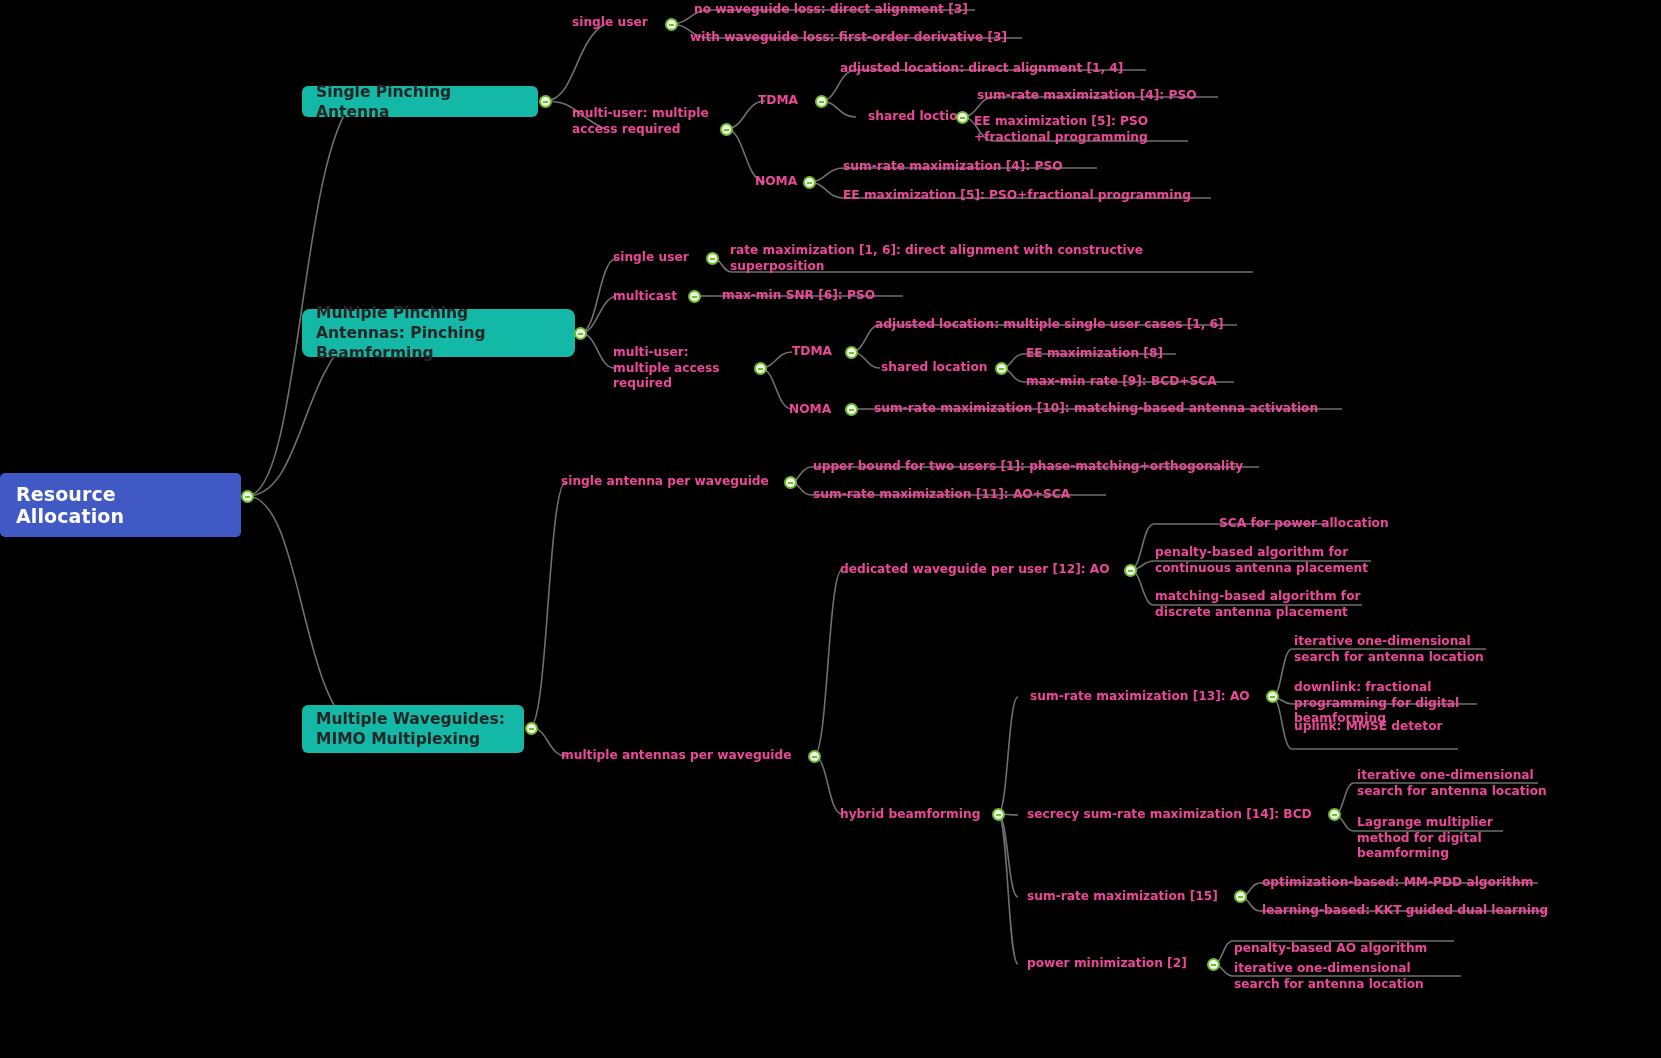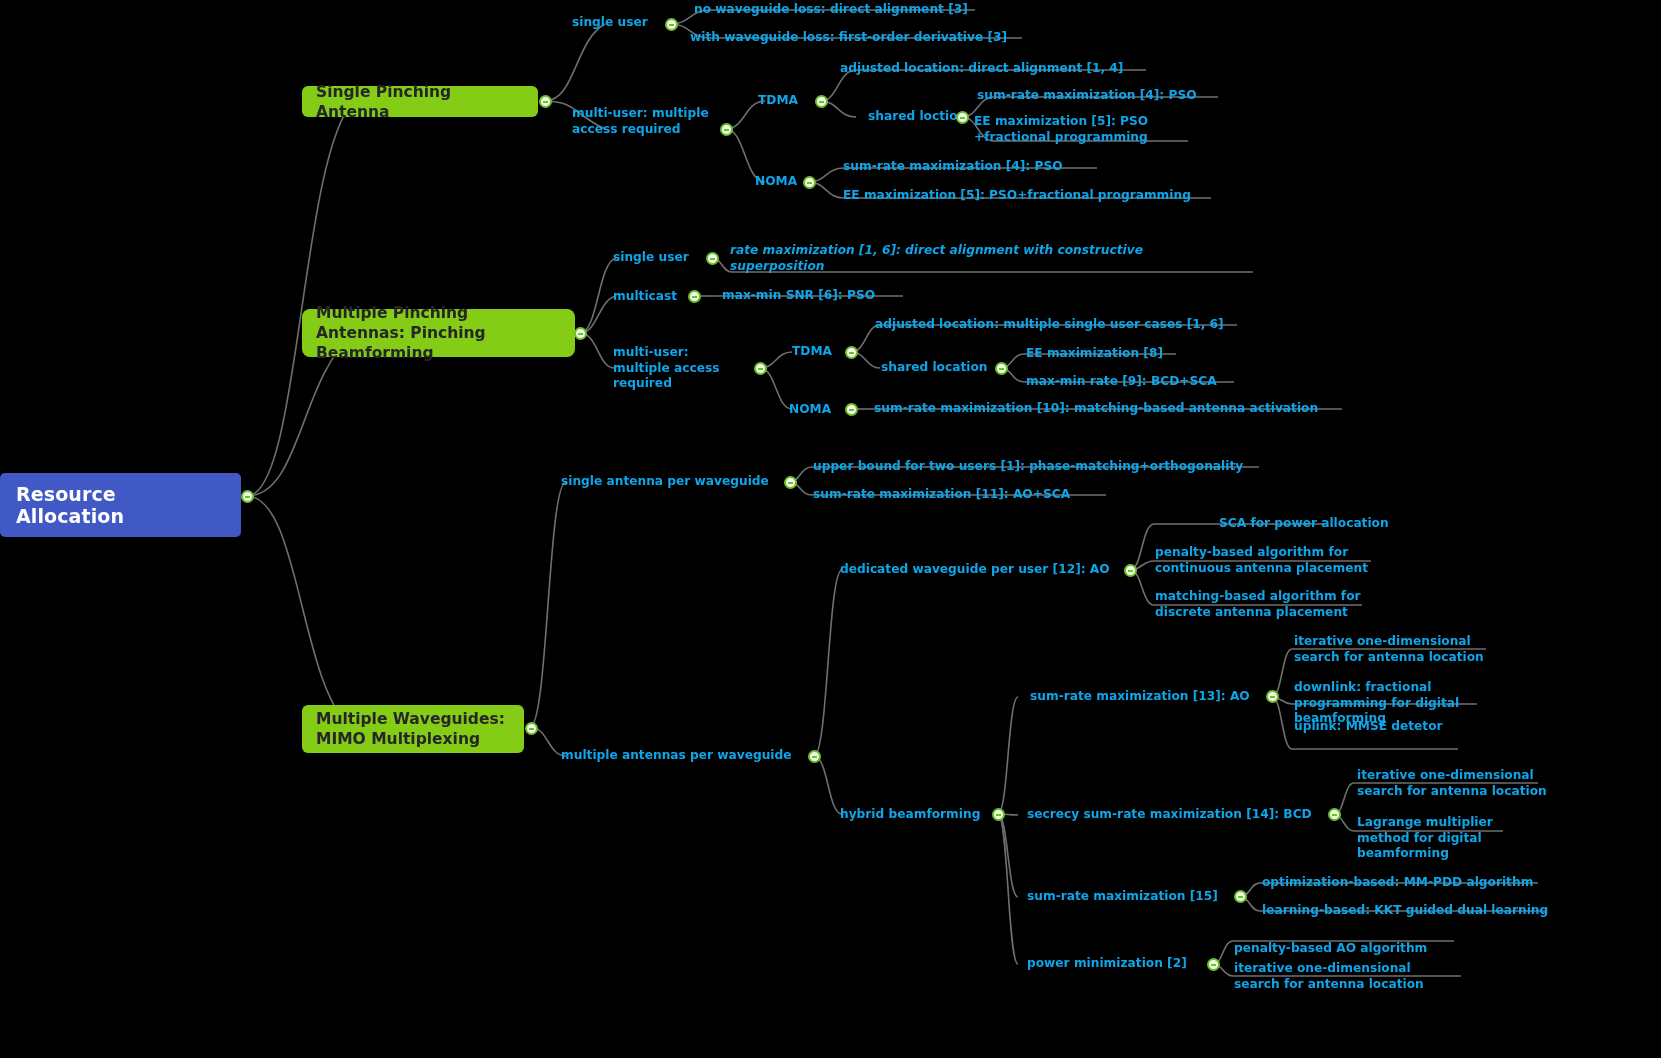--- a/index.html
+++ b/index.html
@@ -8,25 +8,25 @@
   svg#wires{position:absolute;left:0;top:0;width:1661px;height:1058px;}
   svg#wires path{fill:none;stroke:#6f6f6f;stroke-width:1.6;}
   svg#wires line{stroke:#6f6f6f;stroke-width:1.6;}
 
   .node{position:absolute;box-sizing:border-box;}
 
   .root{background:#4159c4;border-radius:5px;color:#ffffff;
         font-weight:bold;font-size:19px;letter-spacing:.1px;
         display:flex;align-items:center;padding:0 16px;}
 
-  .branch{background:#84cc16;border-radius:6px;color:#262626;
+  .branch{background:#14b8a6;border-radius:6px;color:#262626;
           font-weight:bold;font-size:15.5px;line-height:20px;
           display:flex;align-items:center;padding:0 14px;}
 
-  .leaf{color:#0ea5e9;font-weight:bold;font-size:12.2px;line-height:15.5px;
+  .leaf{color:#ec4899;font-weight:bold;font-size:12.2px;line-height:15.5px;
         white-space:pre-line;}
 
   .toggle{position:absolute;width:13px;height:13px;border-radius:50%;
           background:#f2faec;border:2px solid #6fc02c;box-sizing:border-box;}
   .toggle::after{content:"";position:absolute;left:2px;top:4px;
           width:5px;height:1.6px;background:#6fc02c;}
 </style>
 </head>
 <body>
 
@@ -162,21 +162,21 @@
   <div class="toggle" style="left:803px;top:176px;"></div>
   <div class="node leaf" style="left:843px;top:159px;">sum-rate maximization [4]: PSO</div>
   <div class="node leaf" style="left:843px;top:188px;">EE maximization [5]: PSO+fractional programming</div>
 
   <div class="node branch" style="left:302px;top:309px;width:273px;height:48px;border-radius:8px;">Multiple Pinching Antennas:
 Pinching Beamforming</div>
   <div class="toggle" style="left:574px;top:327px;"></div>
 
   <div class="node leaf" style="left:613px;top:250px;">single user</div>
   <div class="toggle" style="left:706px;top:252px;"></div>
-  <div class="node leaf" style="left:730px;top:243px;font-style:italic;">rate maximization [1, 6]: direct alignment with constructive
+  <div class="node leaf" style="left:730px;top:243px;">rate maximization [1, 6]: direct alignment with constructive
 superposition</div>
 
   <div class="node leaf" style="left:613px;top:289px;">multicast</div>
   <div class="toggle" style="left:688px;top:290px;"></div>
   <div class="node leaf" style="left:722px;top:288px;">max-min SNR [6]: PSO</div>
 
   <div class="node leaf" style="left:613px;top:345px;">multi-user:
 multiple access
 required</div>
   <div class="toggle" style="left:754px;top:362px;"></div>

